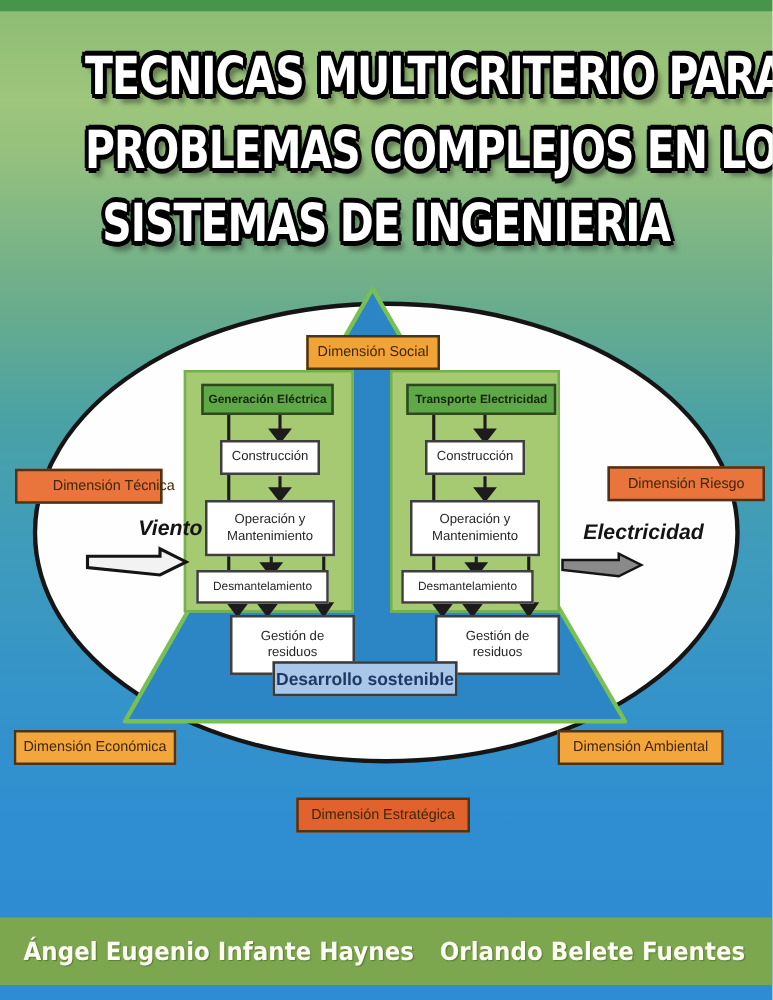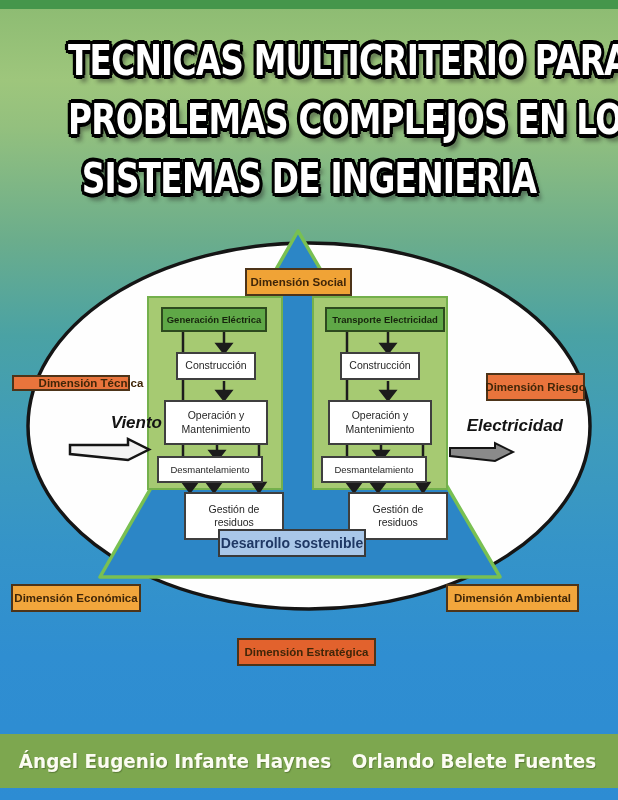--- a/index.html
+++ b/index.html
@@ -34,25 +34,25 @@
 
   .box{position:absolute;box-sizing:border-box;display:flex;align-items:center;justify-content:center;
        text-align:center;z-index:4;}
   .head-box{background:#5fa847;border:2px solid #2d4a1e;font-weight:bold;font-size:9.5px;
             color:#16240d;white-space:nowrap;}
   .step-box{background:#ffffff;border:2px solid #3f3f3f;font-size:10.5px;color:#262626;
             line-height:1.25;padding:1px 5px;}
 
   
   .dim{position:absolute;box-sizing:border-box;display:flex;align-items:center;justify-content:center;
-       font-weight:bold;font-size:11.5px;color:#402608;border:2px solid #4d3419;z-index:4;
+       font-weight:normal;font-size:11.5px;color:#402608;border:2px solid #4d3419;z-index:4;
        white-space:nowrap;}
   .dim-social{left:245px;top:268px;width:107px;height:28px;background:#f0a336;}
-  .dim-tecnica{left:12px;top:375px;width:118px;height:16px;background:#e9743c;padding-left:40px;}
-  .dim-riesgo{left:486px;top:373px;width:99px;height:28px;background:#e9743c;}
+  .dim-tecnica{left:12px;top:375px;width:118px;height:28px;background:#e9743c;padding-left:40px;}
+  .dim-riesgo{left:486px;top:373px;width:126px;height:28px;background:#e9743c;}
   .dim-economica{left:11px;top:584px;width:130px;height:28px;background:#f2a63c;}
   .dim-ambiental{left:446px;top:584px;width:133px;height:28px;background:#f2a63c;}
   .dim-estrategica{left:237px;top:608px;width:139px;height:28px;background:#e2622d;margin-top:30px;}
 
   .center-box{left:218px;top:529px;width:148px;height:28px;background:#a9c7e8;
               border:2px solid #3a3a3a;font-weight:bold;font-size:14px;color:#1f3864;}
 
   .side-label{position:absolute;font-weight:bold;font-style:italic;font-size:17px;color:#141414;
               text-align:right;z-index:4;}
   .lbl-viento{left:62px;top:413px;width:100px;}

